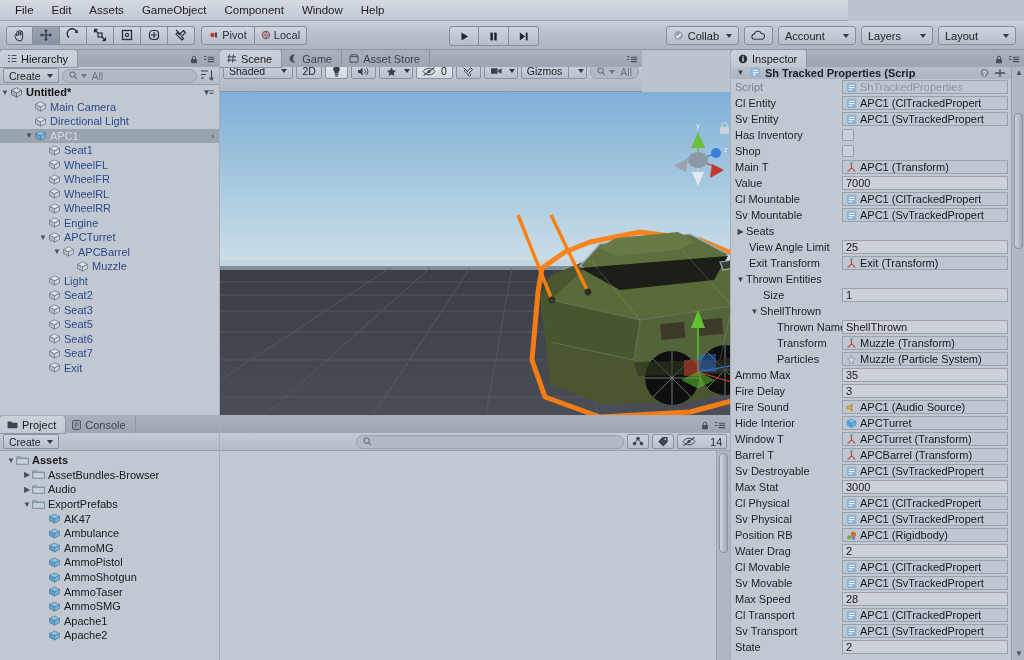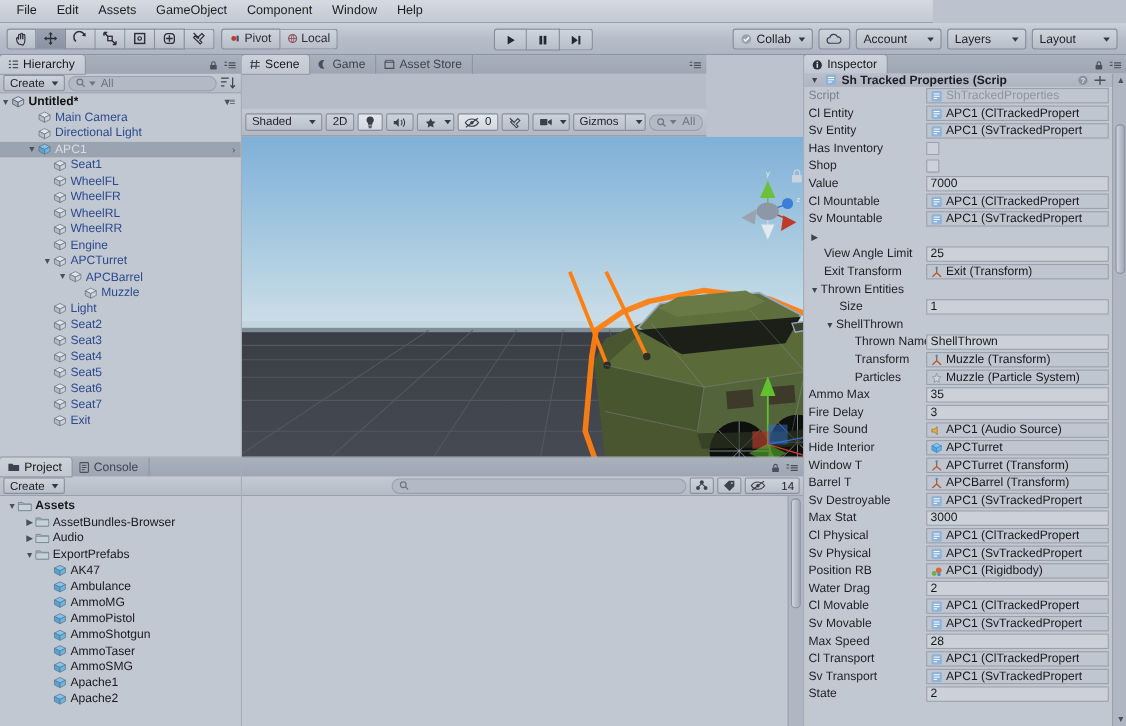--- a/index.html
+++ b/index.html
@@ -108,21 +108,21 @@
   .tri { width: 10px; display: inline-block; text-align: center; color: #4a505b; font-size: 8px; }
   .cube { width: 13px; height: 11px; margin-right: 3px; flex: 0 0 auto; }
   .hlabel { overflow: hidden; text-overflow: ellipsis; }
   .rowopts { margin-left: auto; padding-right: 5px; color: #4a505b; font-size: 9px; }
 
   
   #scene { left: 220px; top: 50px; width: 422px; height: 365px; }
   #scene .scenebar {
     height: 19px; background: linear-gradient(180deg,#c4cad3 0%,#b2b9c5 100%);
     border-bottom: 1px solid #8f96a3;
-    display: flex; align-items: center; padding: 12px 3px; gap: 3px; margin-top: 32px;
+    display: flex; align-items: flex-end; padding: 12px 3px; gap: 3px;
   }
   .sbtn {
     height: 16px; border: 1px solid #8a919e; border-radius: 2px;
     background: linear-gradient(180deg,#cdd3db 0%,#b9c0cb 100%);
     display: flex; align-items: center; padding: 0 5px; gap: 3px;
     font-size: 10.5px; color: #20242b; cursor: default;
   }
   .sbtn.on { background: linear-gradient(180deg,#e4e8ee 0%,#d2d8e0 100%); }
   #viewport { position: relative; width: 510px; height: 328px; overflow: hidden; }
 
@@ -504,30 +504,20 @@
           </div>
           <div class="hrow">
             <span style="width:38px;display:inline-block"></span>
             <span class="tri"></span>
             <svg class="cube" viewBox="0 0 13 11">
               <path d="M6.5 .9l5 2.5-5 2.5-5-2.5z" fill="#dfe4ea" stroke="#6a7280" stroke-width=".7"></path>
               <path d="M1.5 3.4v4.2l5 2.5V5.9z" fill="#b4bcc8" stroke="#6a7280" stroke-width=".7"></path>
               <path d="M11.5 3.4v4.2l-5 2.5V5.9z" fill="#ccd3dc" stroke="#6a7280" stroke-width=".7"></path>
             </svg>
             <span class="hlabel">Seat3</span>
-          </div>
-          <div class="hrow">
-            <span style="width:38px;display:inline-block"></span>
-            <span class="tri"></span>
-            <svg class="cube" viewBox="0 0 13 11">
-              <path d="M6.5 .9l5 2.5-5 2.5-5-2.5z" fill="#dfe4ea" stroke="#6a7280" stroke-width=".7"></path>
-              <path d="M1.5 3.4v4.2l5 2.5V5.9z" fill="#b4bcc8" stroke="#6a7280" stroke-width=".7"></path>
-              <path d="M11.5 3.4v4.2l-5 2.5V5.9z" fill="#ccd3dc" stroke="#6a7280" stroke-width=".7"></path>
-            </svg>
-            <span class="hlabel">Seat4</span>
           </div>
           <div class="hrow">
             <span style="width:38px;display:inline-block"></span>
             <span class="tri"></span>
             <svg class="cube" viewBox="0 0 13 11">
               <path d="M6.5 .9l5 2.5-5 2.5-5-2.5z" fill="#dfe4ea" stroke="#6a7280" stroke-width=".7"></path>
               <path d="M1.5 3.4v4.2l5 2.5V5.9z" fill="#b4bcc8" stroke="#6a7280" stroke-width=".7"></path>
               <path d="M11.5 3.4v4.2l-5 2.5V5.9z" fill="#ccd3dc" stroke="#6a7280" stroke-width=".7"></path>
             </svg>
             <span class="hlabel">Seat5</span>
@@ -1045,20 +1035,31 @@
           </div>
           <div class="irow">
             <span class="ilabel" style="padding-left:0px">Has Inventory</span>
             <span class="chk"></span>
           </div>
           <div class="irow">
             <span class="ilabel" style="padding-left:0px">Shop</span>
             <span class="chk"></span>
           </div>
           <div class="irow">
+            <span class="ilabel" style="padding-left:0px">Main T</span>
+            <span class="ifield obj">
+              <svg class="minicon" viewBox="0 0 11 11">
+                <path d="M5.5 1v5M5.5 6L1.6 9.6M5.5 6l4 3.6" stroke="#b05a33" stroke-width="1.2" fill="none"></path>
+                <circle cx="5.5" cy="1.4" r="1.1" fill="#4e8ac4"></circle>
+              </svg>
+              <span style="overflow:hidden">APC1 (Transform)</span>
+            </span>
+            <span class="odot">◎</span>
+          </div>
+          <div class="irow">
             <span class="ilabel" style="padding-left:0px">Value</span>
             <span class="ifield txt">
               <span>7000</span>
             </span>
             <span class="odot blank">○</span>
           </div>
           <div class="irow">
             <span class="ilabel" style="padding-left:0px">Cl Mountable</span>
             <span class="ifield obj">
               <svg class="minicon" viewBox="0 0 11 11">
@@ -1076,20 +1077,21 @@
                 <rect x=".8" y=".8" width="9.4" height="9.4" rx="1.4" fill="#8fb4d9"></rect>
                 <path d="M2.8 3.4h5.4M2.8 5.5h5.4M2.8 7.6h3.2" stroke="#fff" stroke-width=".9"></path>
               </svg>
               <span style="overflow:hidden">APC1 (SvTrackedPropert</span>
             </span>
             <span class="odot">◎</span>
           </div>
           <div class="irow">
             <span style="width:0px;display:inline-block"></span>
             <span class="foldtri">▶</span>
+            <span class="ilabel" style="width:auto;flex:1">Seats</span>
           </div>
           <div class="irow">
             <span class="ilabel" style="padding-left:14px">View Angle Limit</span>
             <span class="ifield txt">
               <span>25</span>
             </span>
             <span class="odot blank">○</span>
           </div>
           <div class="irow">
             <span class="ilabel" style="padding-left:14px">Exit Transform</span>

